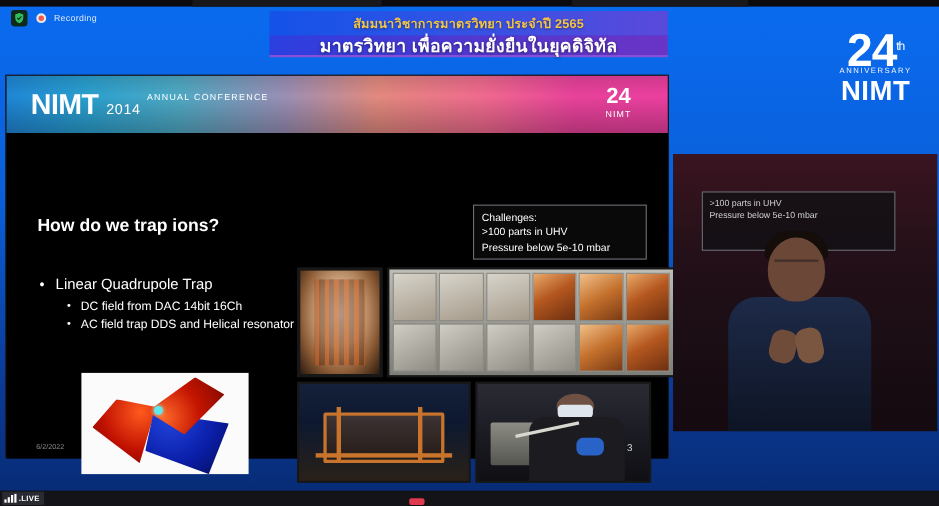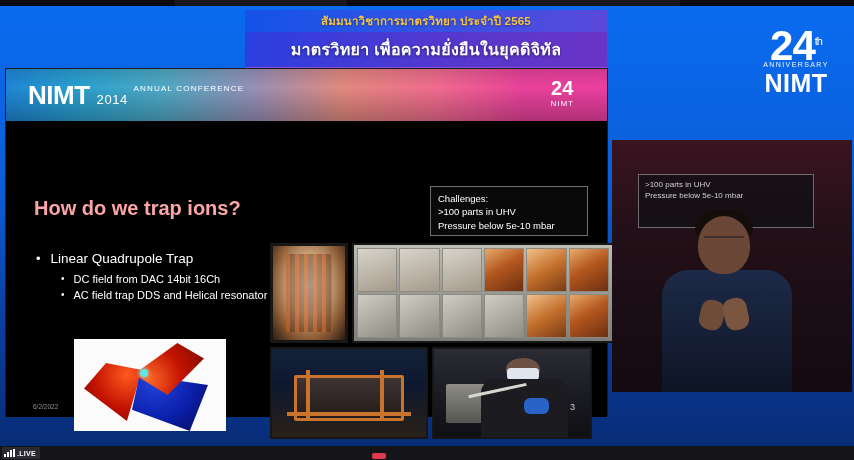--- a/index.html
+++ b/index.html
@@ -50,21 +50,21 @@
   }
   .banner-top {
     height:22px; display:flex; align-items:center; justify-content:center;
     background:linear-gradient(90deg,#1452e8 0%, #2d54e6 40%, #5a49db 100%);
   }
   .banner-top span {
     color:#f5c542; font-size:11.5px; font-weight:bold; letter-spacing:.2px;
     text-shadow:0 1px 2px rgba(0,0,0,.4);
   }
   .banner-bot {
-    height:37px; display:flex; align-items:center; justify-content:center;
+    height:20px; display:flex; align-items:center; justify-content:center;
     background:linear-gradient(90deg,#2b3fe0 0%, #5438cf 55%, #6a34c6 100%);
     border-bottom:2px solid #8a4fd8;
   }
   .banner-bot span {
     color:#ffffff; font-size:16px; font-weight:bold; letter-spacing:.3px;
     text-shadow:0 1px 3px rgba(0,0,0,.5);
   }
 
   
   .anniv-logo {
@@ -114,21 +114,21 @@
     display:flex; flex-direction:column; align-items:center; color:#fff;
   }
   .slide-logo-24 .n { font-size:20px; font-weight:bold; line-height:1; }
   .slide-logo-24 .t { font-size:8px; letter-spacing:1px; margin-top:1px; }
 
   .slide-body {
     position:relative; width:100%; height:296px; background:#000;
   }
   .slide-title {
     position:absolute; left:28px; top:76px;
-    color:#fca5a5; font-size:20px; font-weight:bold;
+    color:#ffffff; font-size:16px; font-weight:bold;
   }
   .bullets { position:absolute; left:30px; top:130px; width:235px; color:#fff; }
   .b1 { display:flex; gap:10px; font-size:13.5px; margin-bottom:5px; }
   .b1 .dot { font-size:13px; line-height:1.2; }
   .b2-list { margin-left:25px; }
   .b2 { display:flex; gap:9px; font-size:11px; line-height:1.32; margin-bottom:2px; }
   .b2 .dot { font-size:10px; }
 
   .saddle-img {
     position:absolute; left:68px; top:218px; width:152px; height:92px;
@@ -323,20 +323,32 @@
 </head>
 <body>
 
 <div id="app">
 
   <div class="top-strip">
     <div class="notch" style="left:175px;width:172px;"></div>
     <div class="notch" style="left:520px;width:160px;"></div>
   </div>
 
+  <div class="rec-bar">
+    <span class="shield-icon">
+      <svg width="11" height="11" viewBox="0 0 24 24">
+        <path d="M12 2 L20 5 V11 C20 16.5 16.5 20.5 12 22 C7.5 20.5 4 16.5 4 11 V5 Z" fill="#2fbf5e"></path>
+        <path d="M8.5 12 L11 14.5 L15.8 9.2" stroke="#0f2a1a" stroke-width="2.2" fill="none" stroke-linecap="round"></path>
+      </svg>
+    </span>
+    <span class="rec-dot-wrap">
+        <i class="rec-dot"></i>
+      </span>
+    <span class="rec-label">Recording</span>
+  </div>
 
   <div class="banner">
     <div class="banner-top">
       <span>สัมมนาวิชาการมาตรวิทยา ประจำปี 2565</span>
     </div>
     <div class="banner-bot">
       <span>มาตรวิทยา เพื่อความยั่งยืนในยุคดิจิทัล</span>
     </div>
   </div>
 

